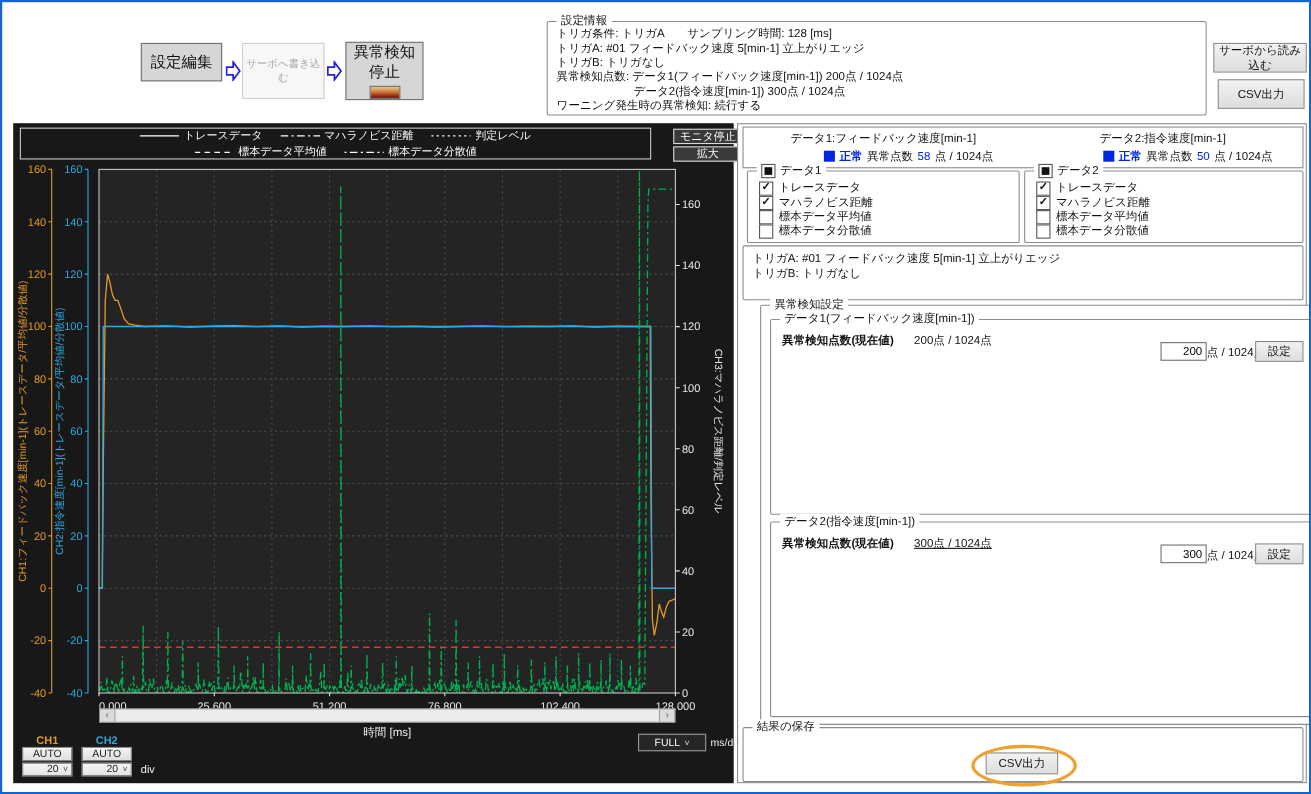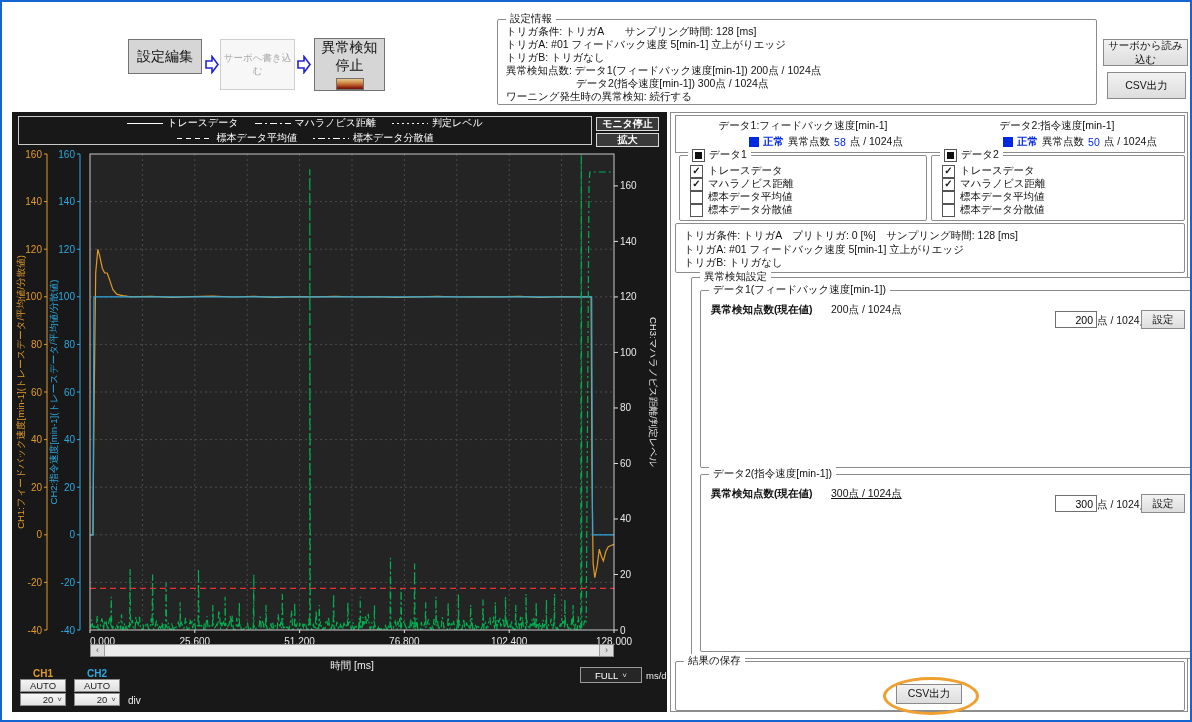--- a/index.html
+++ b/index.html
@@ -30,22 +30,22 @@
              display:flex;flex-direction:column;justify-content:center;gap:1px;}
   .lrow{display:flex;justify-content:center;align-items:center;gap:16px;font-size:10px;color:#fff;}
   .litem{display:flex;align-items:center;gap:4px;white-space:nowrap;}
   svg.ls{width:36px;height:5px;}
   svg.ls line{stroke:#fff;stroke-width:1.2;}
   line.ls-solid{stroke-dasharray:none;}
   line.ls-dashdot{stroke-dasharray:7 3 2 3;}
   line.ls-dotted{stroke-dasharray:2 3;}
   line.ls-dashed{stroke-dasharray:5 4;}
   line.ls-dashdotdot{stroke-dasharray:2 3 7 3;}
-  .dbtn{position:absolute;left:584px;width:63px;height:14px;background:#3a3a3a;border:1px solid #d9d9d9;
-        color:#fff;font-family:inherit;font-size:10px;display:flex;align-items:center;justify-content:center;padding:0;font-weight:bold;}
+  .dbtn{position:absolute;left:600px;width:63px;height:14px;background:#3a3a3a;border:1px solid #d9d9d9;
+        color:#fff;font-family:inherit;font-size:10px;display:flex;align-items:center;justify-content:center;padding:0;}
   .xlabel{position:absolute;left:78px;top:547px;width:524px;text-align:center;font-size:10.5px;color:#eee;}
   
   .sb{position:absolute;left:78px;top:532px;width:524px;height:13px;background:#bfbfbf;border:1px solid #8f8f8f;box-sizing:border-box;display:flex;}
   .sb-btn{width:13px;height:11px;background:#dcdcdc;color:#555;font-size:9px;line-height:10px;text-align:center;flex:0 0 auto;}
   .sb-thumb{flex:1 1 auto;background:#ececec;border-left:1px solid #9f9f9f;border-right:1px solid #9f9f9f;}
   
   .chname{position:absolute;width:46px;text-align:center;font-size:10px;font-weight:bold;}
   .autobtn{position:absolute;width:46px;height:13px;background:linear-gradient(#f4f4f4,#dfdfdf);border:1px solid #8a8a8a;
            font-family:inherit;font-size:9.5px;color:#222;padding:0;}
   .ddl{position:absolute;width:46px;height:13px;background:linear-gradient(#f7f7f7,#e3e3e3);border:1px solid #8a8a8a;
@@ -365,21 +365,20 @@
           <span>標本データ平均値</span>
         </div>
       <div class="cbrow" style="left:10px;top:47px;">
           <span class="cb"></span>
           <span>標本データ分散値</span>
         </div>
     </div>
 
     <div class="gbox" style="left:4px;top:110px;width:508px;height:48px;">
       <div class="tlines">
-        <div>トリガ条件: トリガA　プリトリガ: 0 [%]　サンプリング時間: 128 [ms]</div>
         <div>トリガA: #01 フィードバック速度 5[min-1] 立上がりエッジ</div>
         <div>トリガB: トリガなし</div>
       </div>
     </div>
 
     <div class="gbox" style="left:4px;top:164px;width:508px;height:380px;margin-left:16px;">
       <span class="glegend">異常検知設定</span>
 
       <div class="gbox" style="left:8px;top:12px;width:490px;height:176px;">
         <span class="glegend">データ1(フィードバック速度[min-1])</span>

